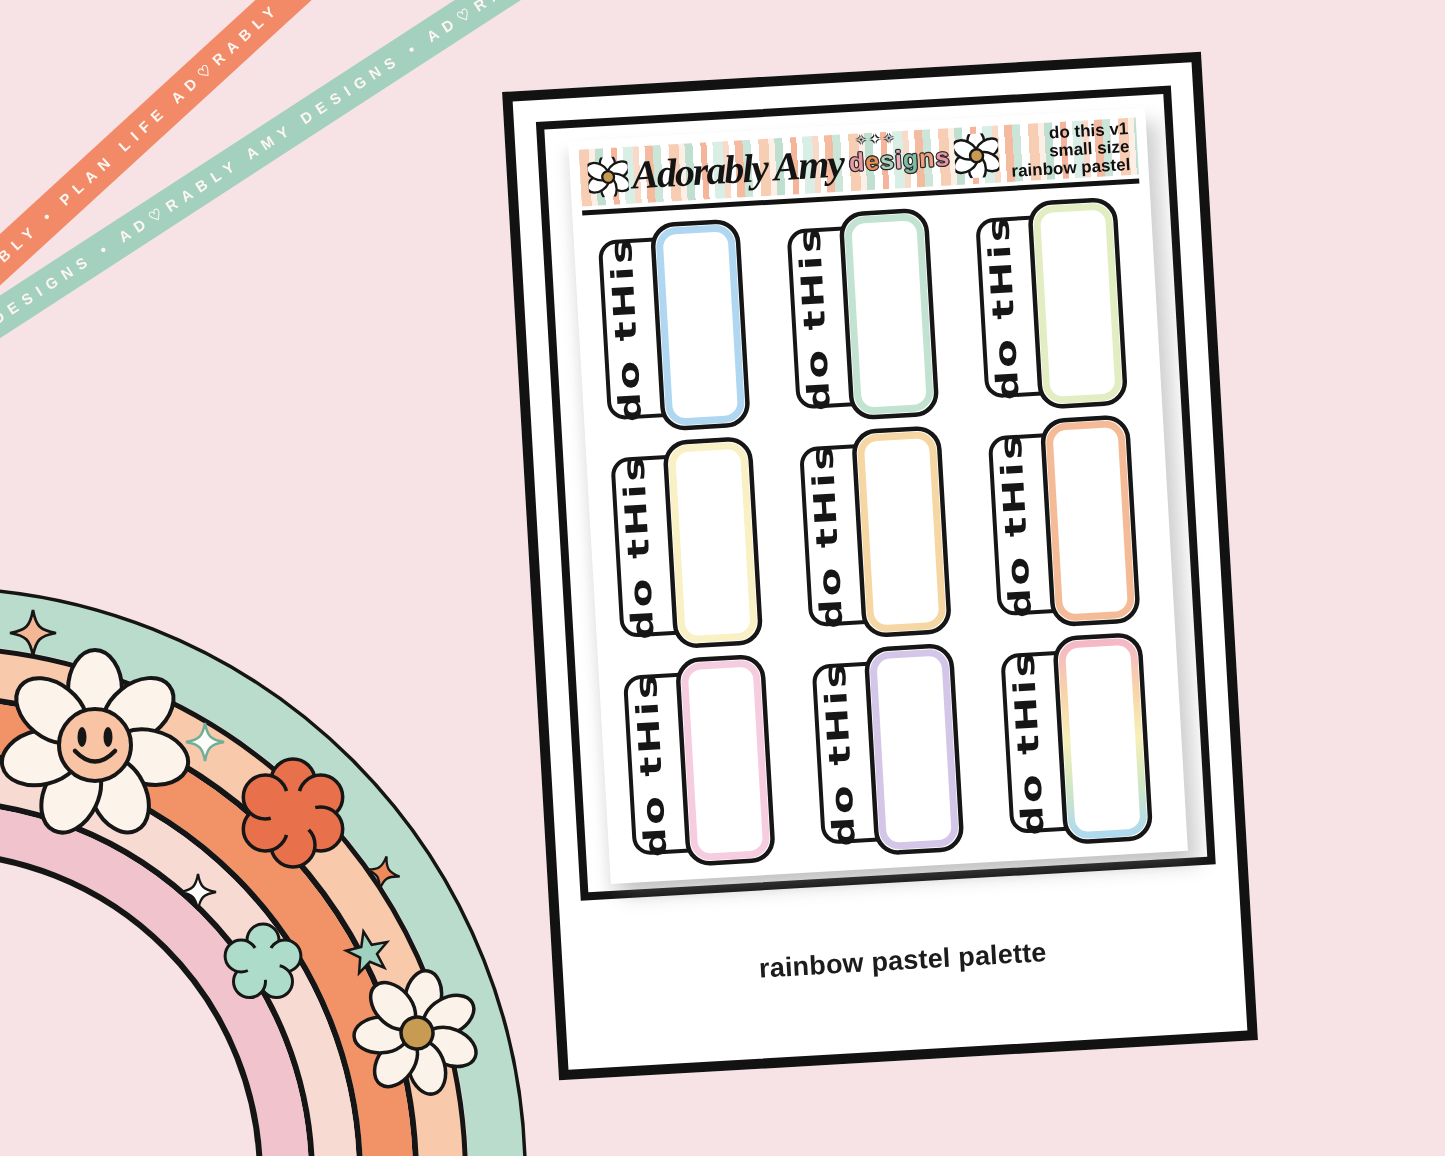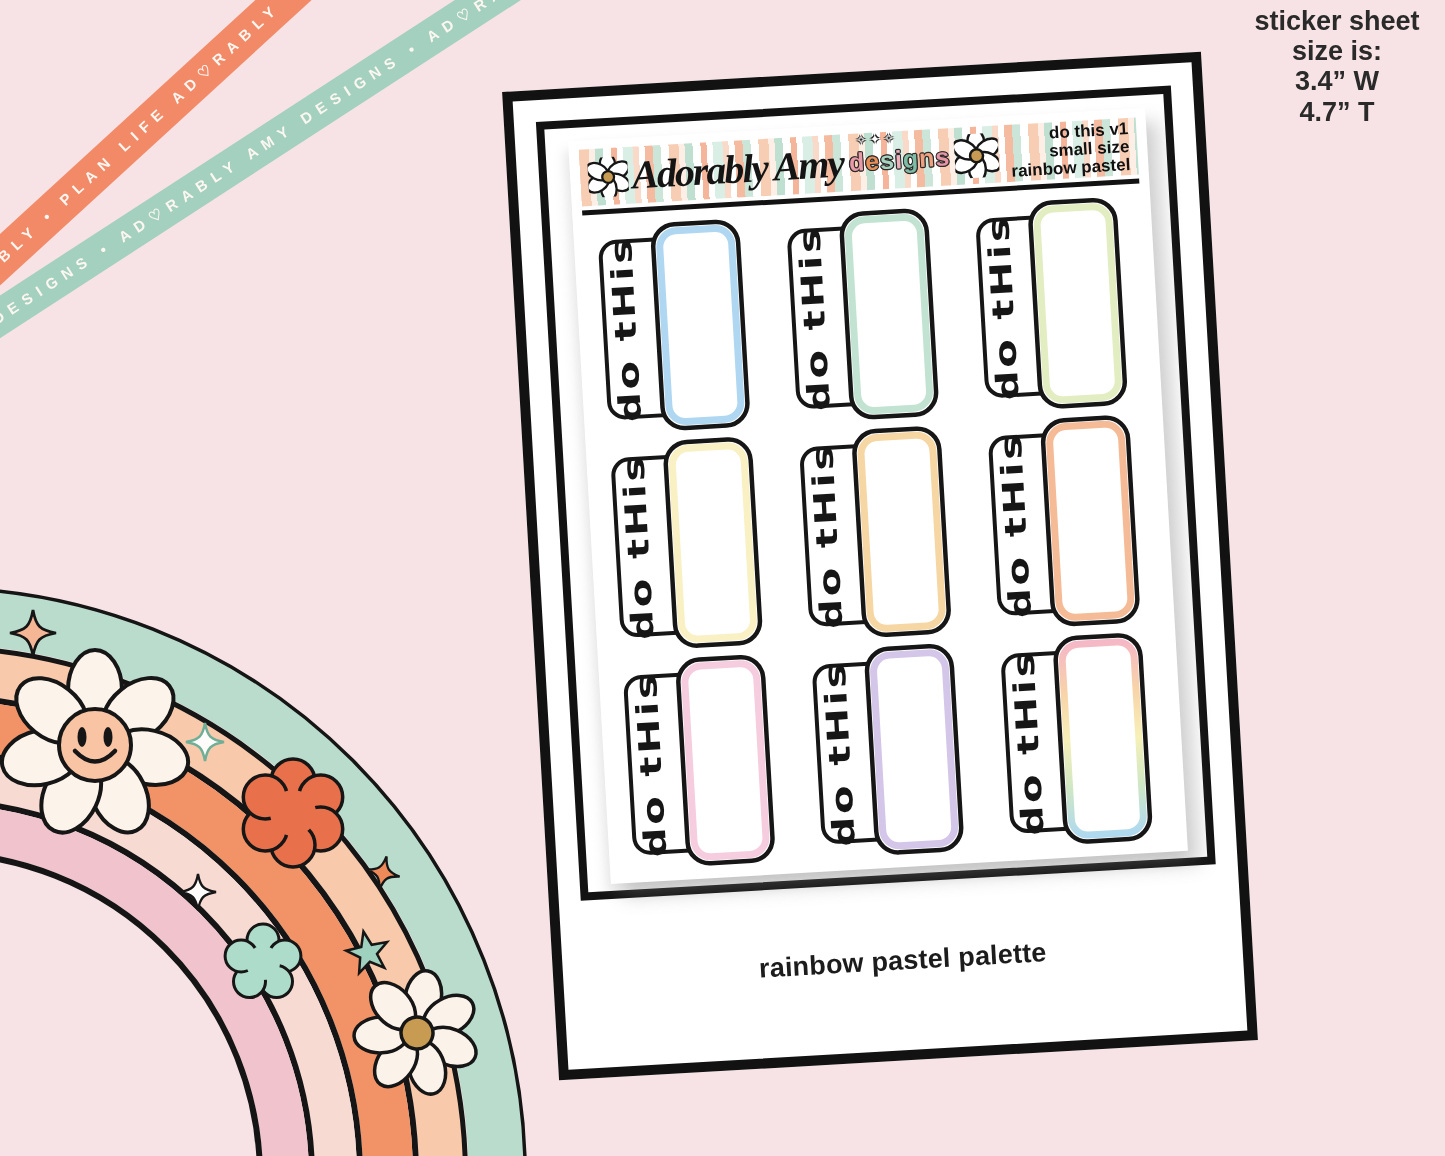--- a/index.html
+++ b/index.html
@@ -251,20 +251,14 @@
       <text class="sticker-text" transform="translate(41 198) rotate(-90)" textLength="186" lengthAdjust="spacingAndGlyphs">do tHis</text>
     </svg>
           </div>
       </div>
     </div>
     <div class="caption-area">
       <span class="caption">rainbow pastel palette</span>
     </div>
   </div>
 
-  <div class="size-note">
-    <div>sticker sheet</div>
-    <div>size is:</div>
-    <div>3.4” W</div>
-    <div>4.7” T</div>
-  </div>
 
 </div>
 
 </body></html>

